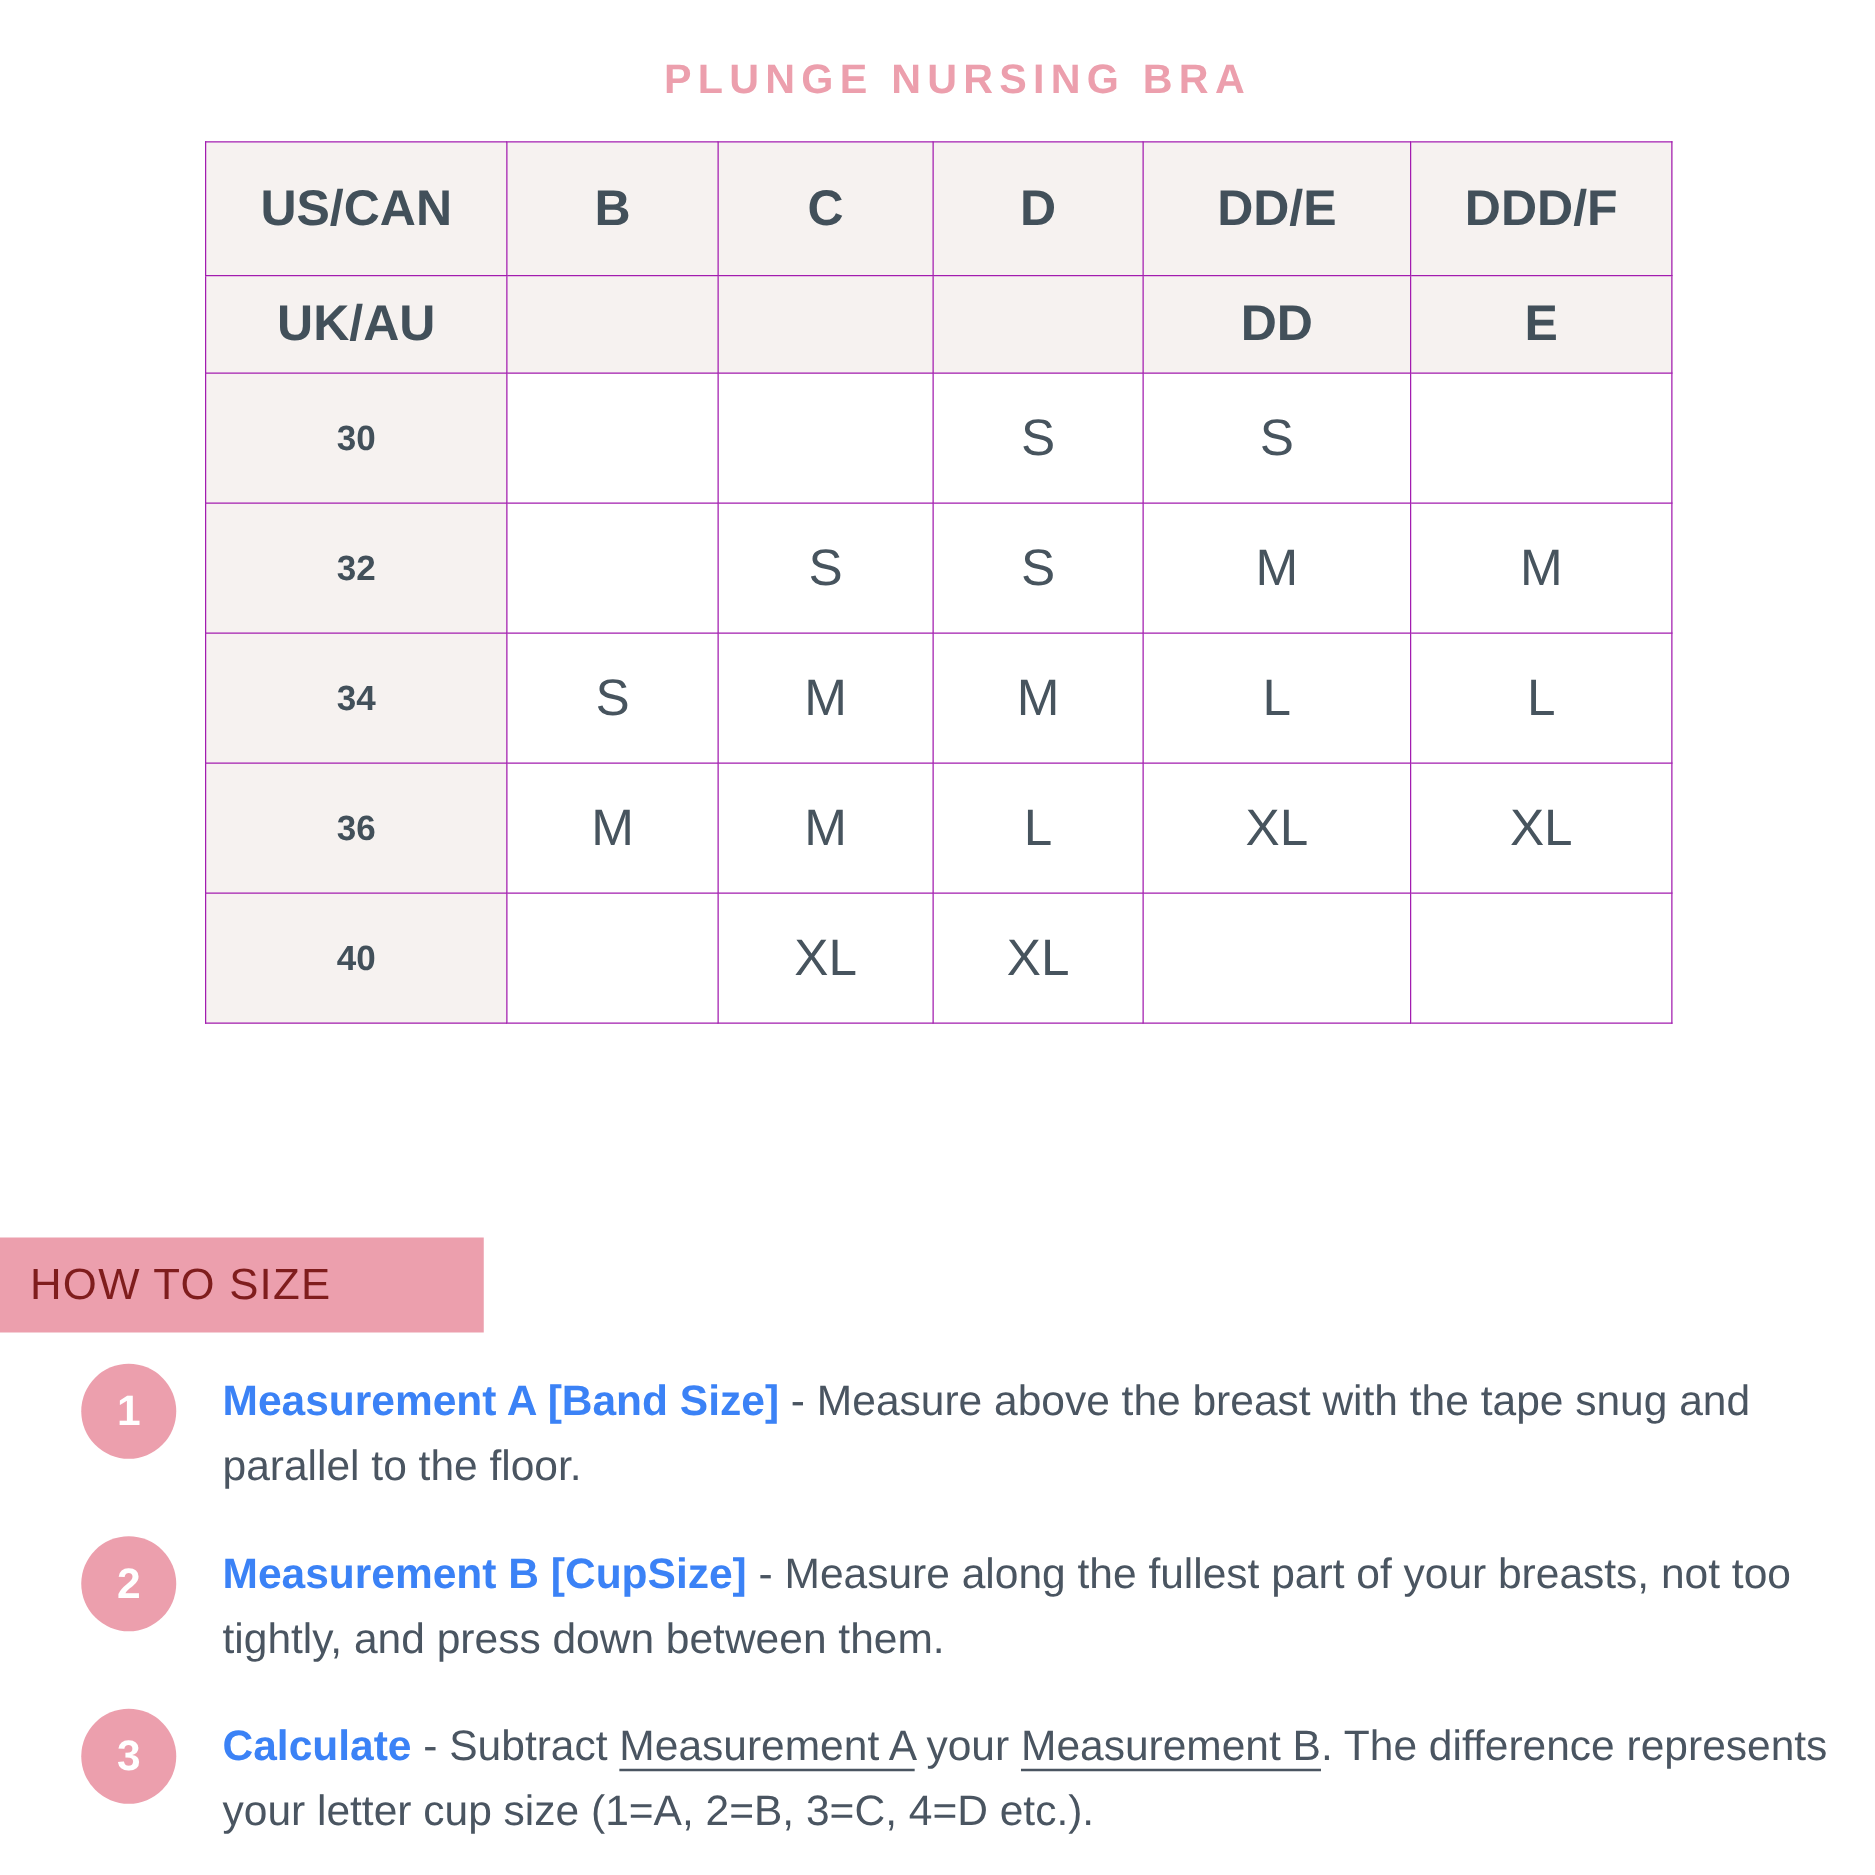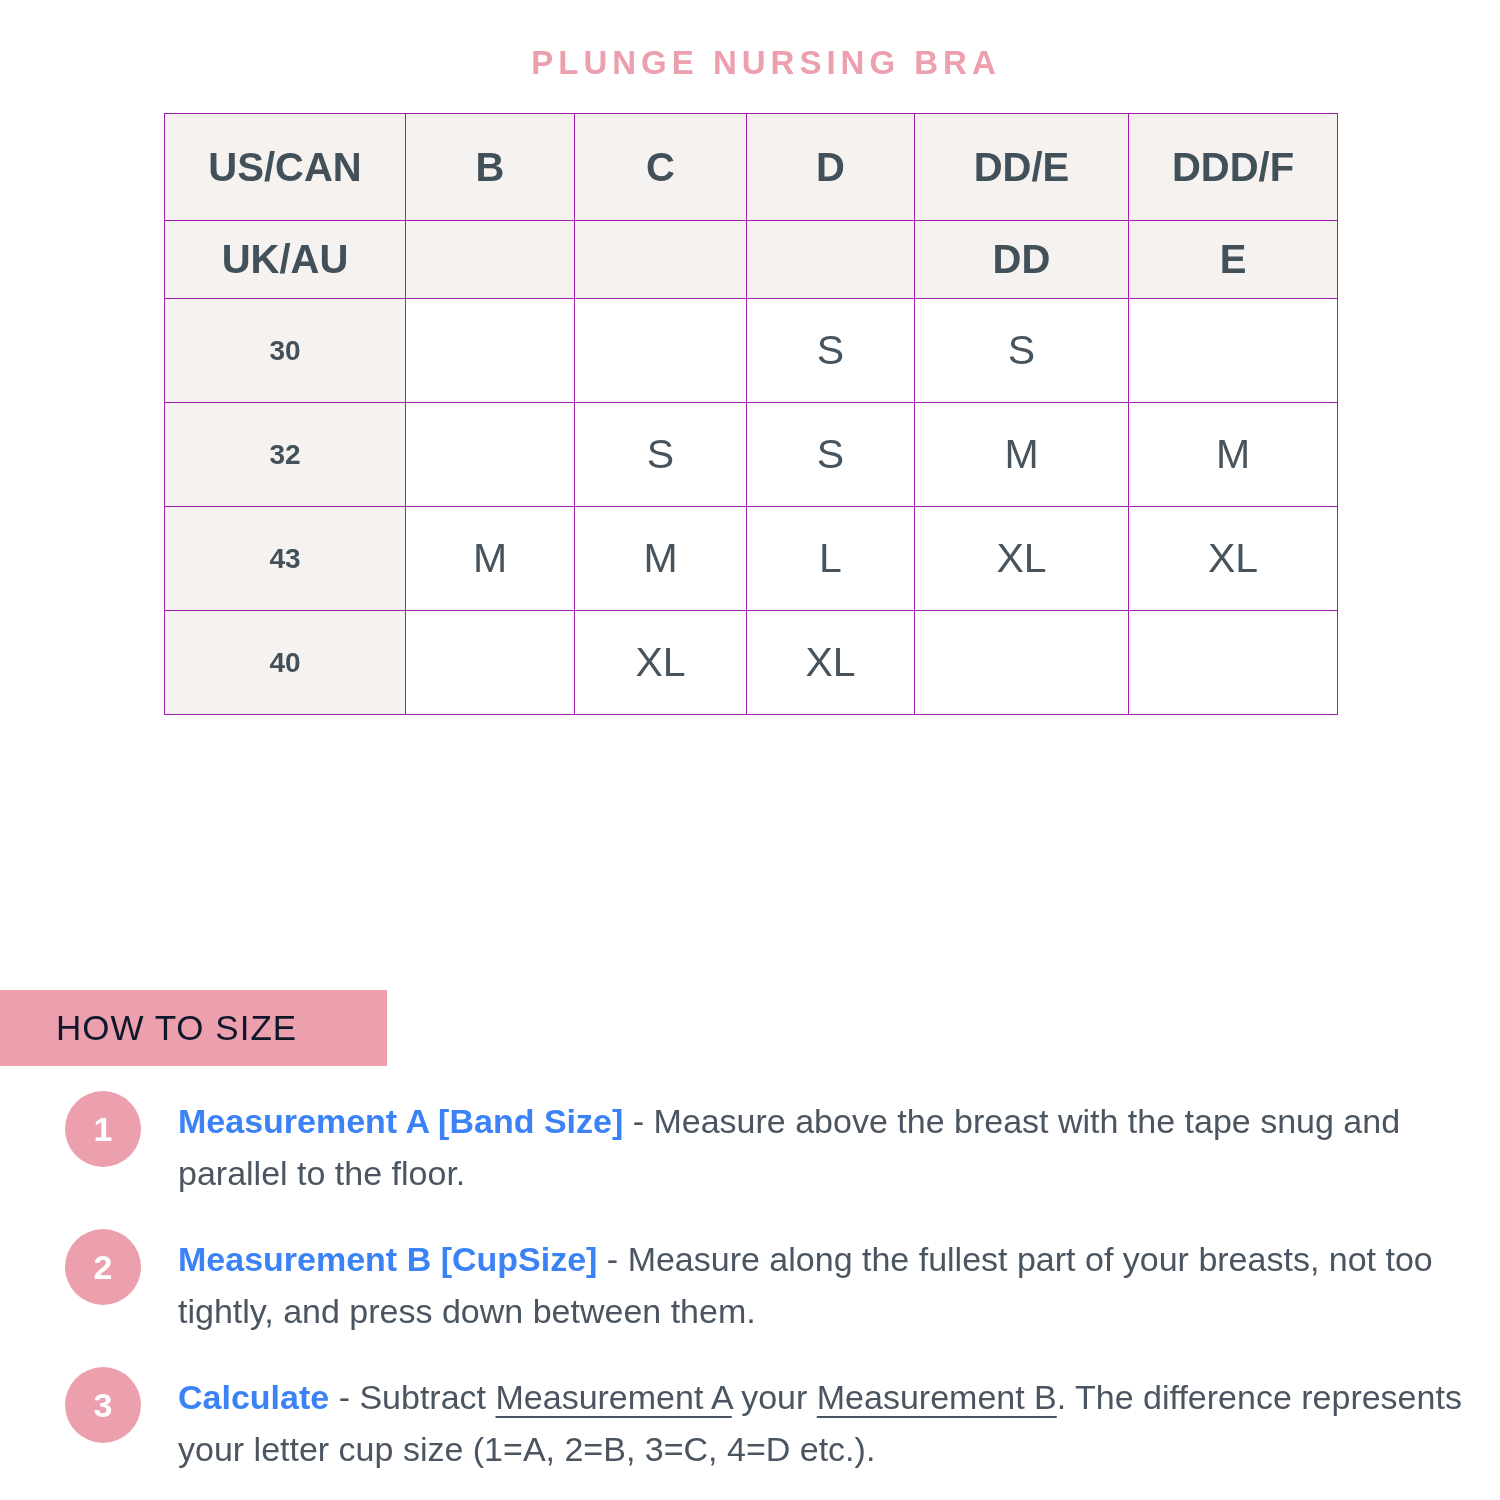--- a/index.html
+++ b/index.html
@@ -54,26 +54,26 @@
     font-size:41px;
     font-weight:300;
     color:#47545e;
   }
   td.size-cell.small-letter{font-size:29px;}
   .how-to-size{
     position:absolute;
     left:0;top:990px;
     width:387px;height:76px;
     background:#ec9fad;
-    color:#0f172a;
+    color:#7f1d1d;
     font-size:35px;
     font-weight:500;
     letter-spacing:1px;
     line-height:76px;
-    padding-left:56px;
+    padding-left:24px;
     box-sizing:border-box;
   }
   .steps{
     position:absolute;
     left:65px;top:1095px;
     width:1420px;
   }
   .step{
     display:flex;
     align-items:flex-start;
@@ -150,21 +150,29 @@
     </tr>
     <tr class="data-row">
       <td class="band-cell">32</td>
       <td class="size-cell"></td>
       <td class="size-cell">S</td>
       <td class="size-cell">S</td>
       <td class="size-cell">M</td>
       <td class="size-cell">M</td>
     </tr>
     <tr class="data-row">
-      <td class="band-cell">43</td>
+      <td class="band-cell">34</td>
+      <td class="size-cell">S</td>
+      <td class="size-cell">M</td>
+      <td class="size-cell">M</td>
+      <td class="size-cell">L</td>
+      <td class="size-cell">L</td>
+    </tr>
+    <tr class="data-row">
+      <td class="band-cell">36</td>
       <td class="size-cell">M</td>
       <td class="size-cell">M</td>
       <td class="size-cell">L</td>
       <td class="size-cell">XL</td>
       <td class="size-cell">XL</td>
     </tr>
     <tr class="data-row">
       <td class="band-cell">40</td>
       <td class="size-cell"></td>
       <td class="size-cell">XL</td>

